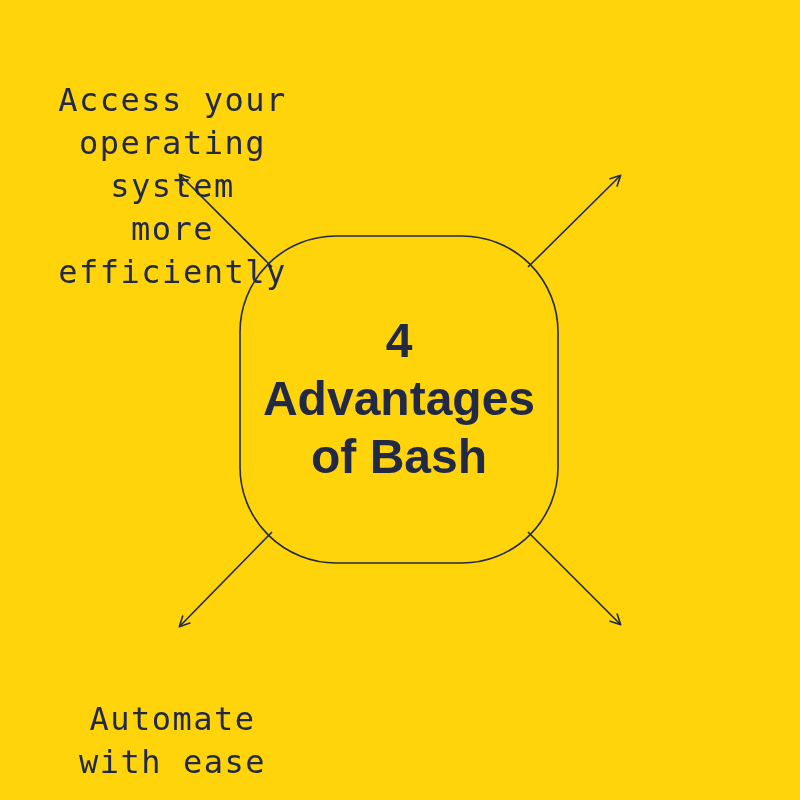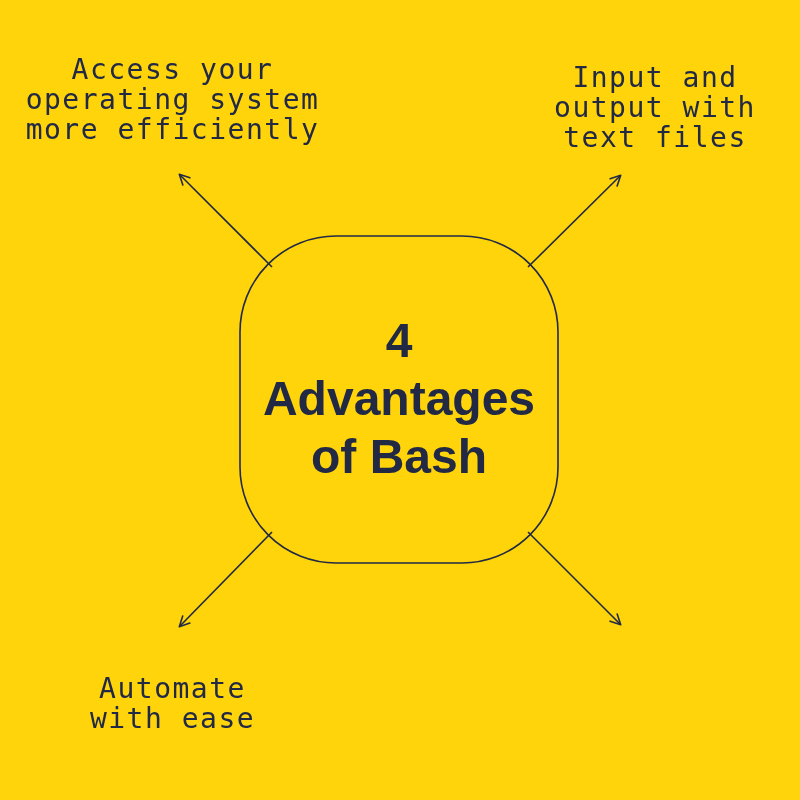--- a/index.html
+++ b/index.html
@@ -21,25 +21,26 @@
   }
   svg.diagram-lines {
     position: absolute;
     left: 0;
     top: 0;
   }
   .label {
     position: absolute;
     text-align: center;
     white-space: pre-line;
-    font-size: 28px;
-    line-height: 30px;
+    font-size: 32px;
+    line-height: 43px;
     letter-spacing: 1.5px;
     font-weight: 500;
     color: #212945;
+    margin-top: 24px;
   }
   .label-top-left {
     left: 25px;
     top: 55px;
     width: 295px;
   }
   .label-top-right {
     left: 520px;
     top: 63px;
     width: 270px;
@@ -89,21 +90,18 @@
   </svg>
 
   <div class="center-title">4
 Advantages
 of Bash</div>
 
   <div class="label label-top-left">Access your
 operating system
 more efficiently</div>
 
-  <div class="label label-top-right">Input and
-output with
-text files</div>
 
   <div class="label label-bottom-left">Automate
 with ease</div>
 
 
 </div>
 
 </body></html>

